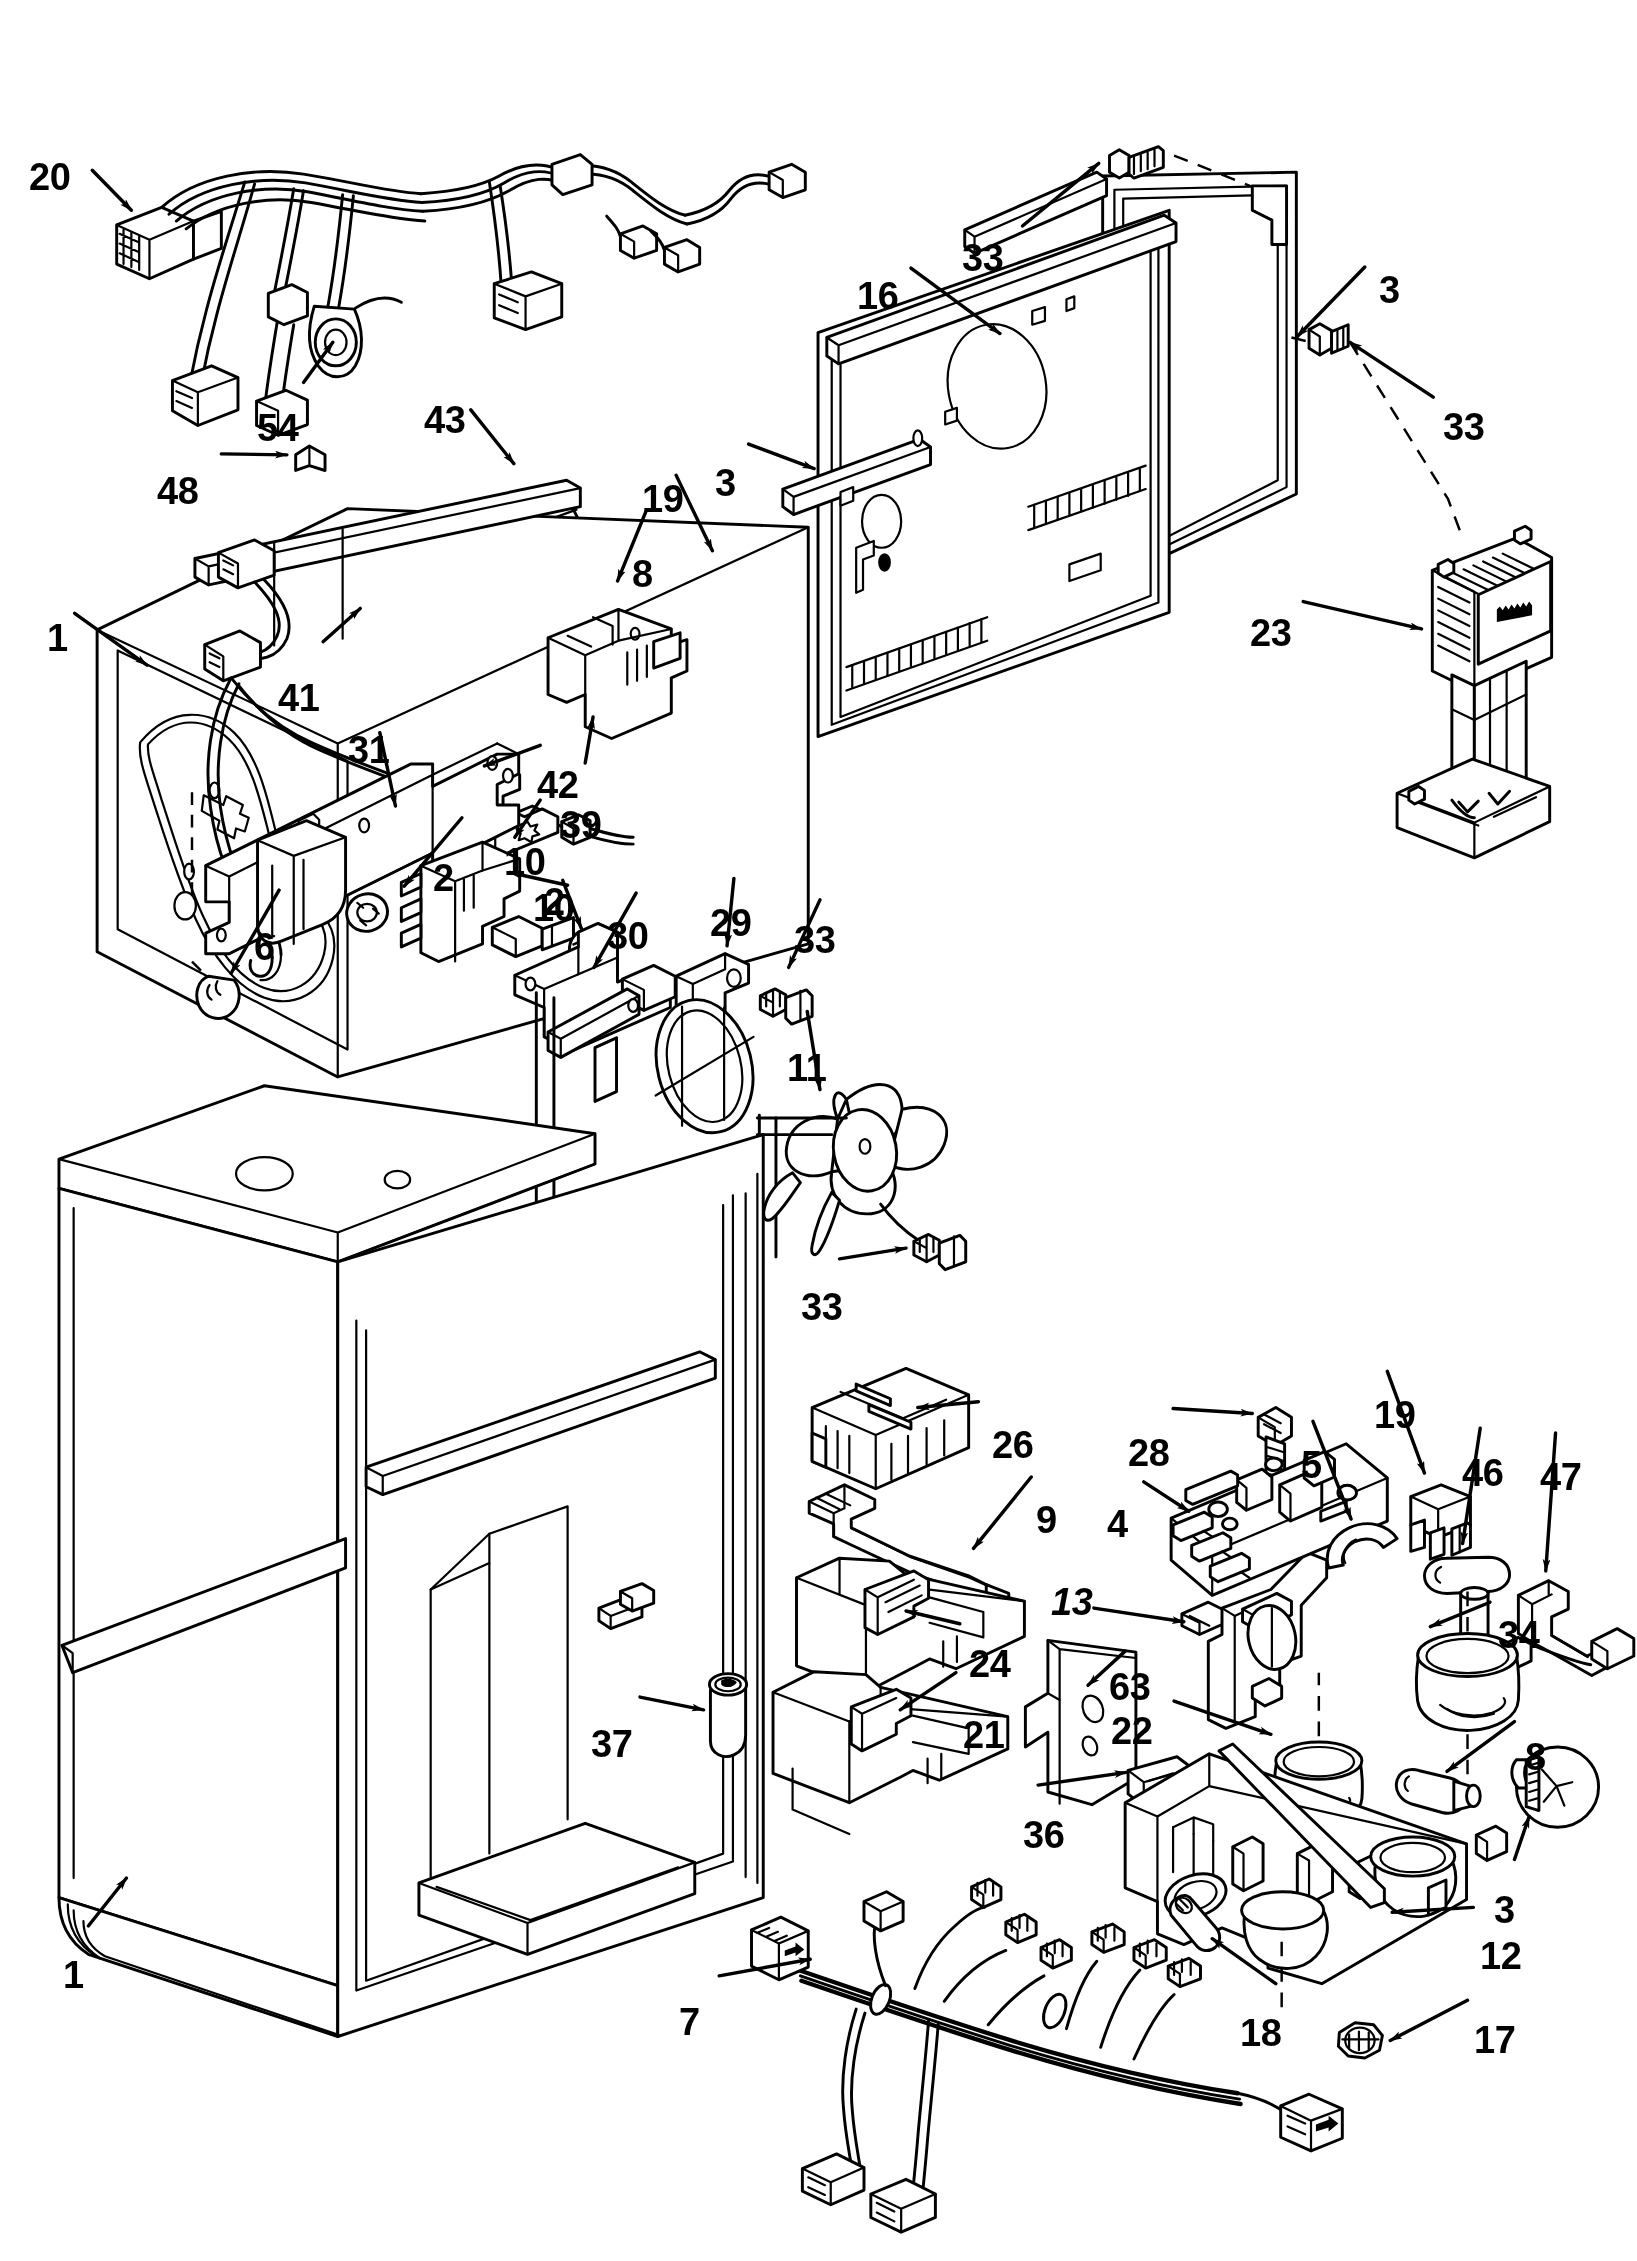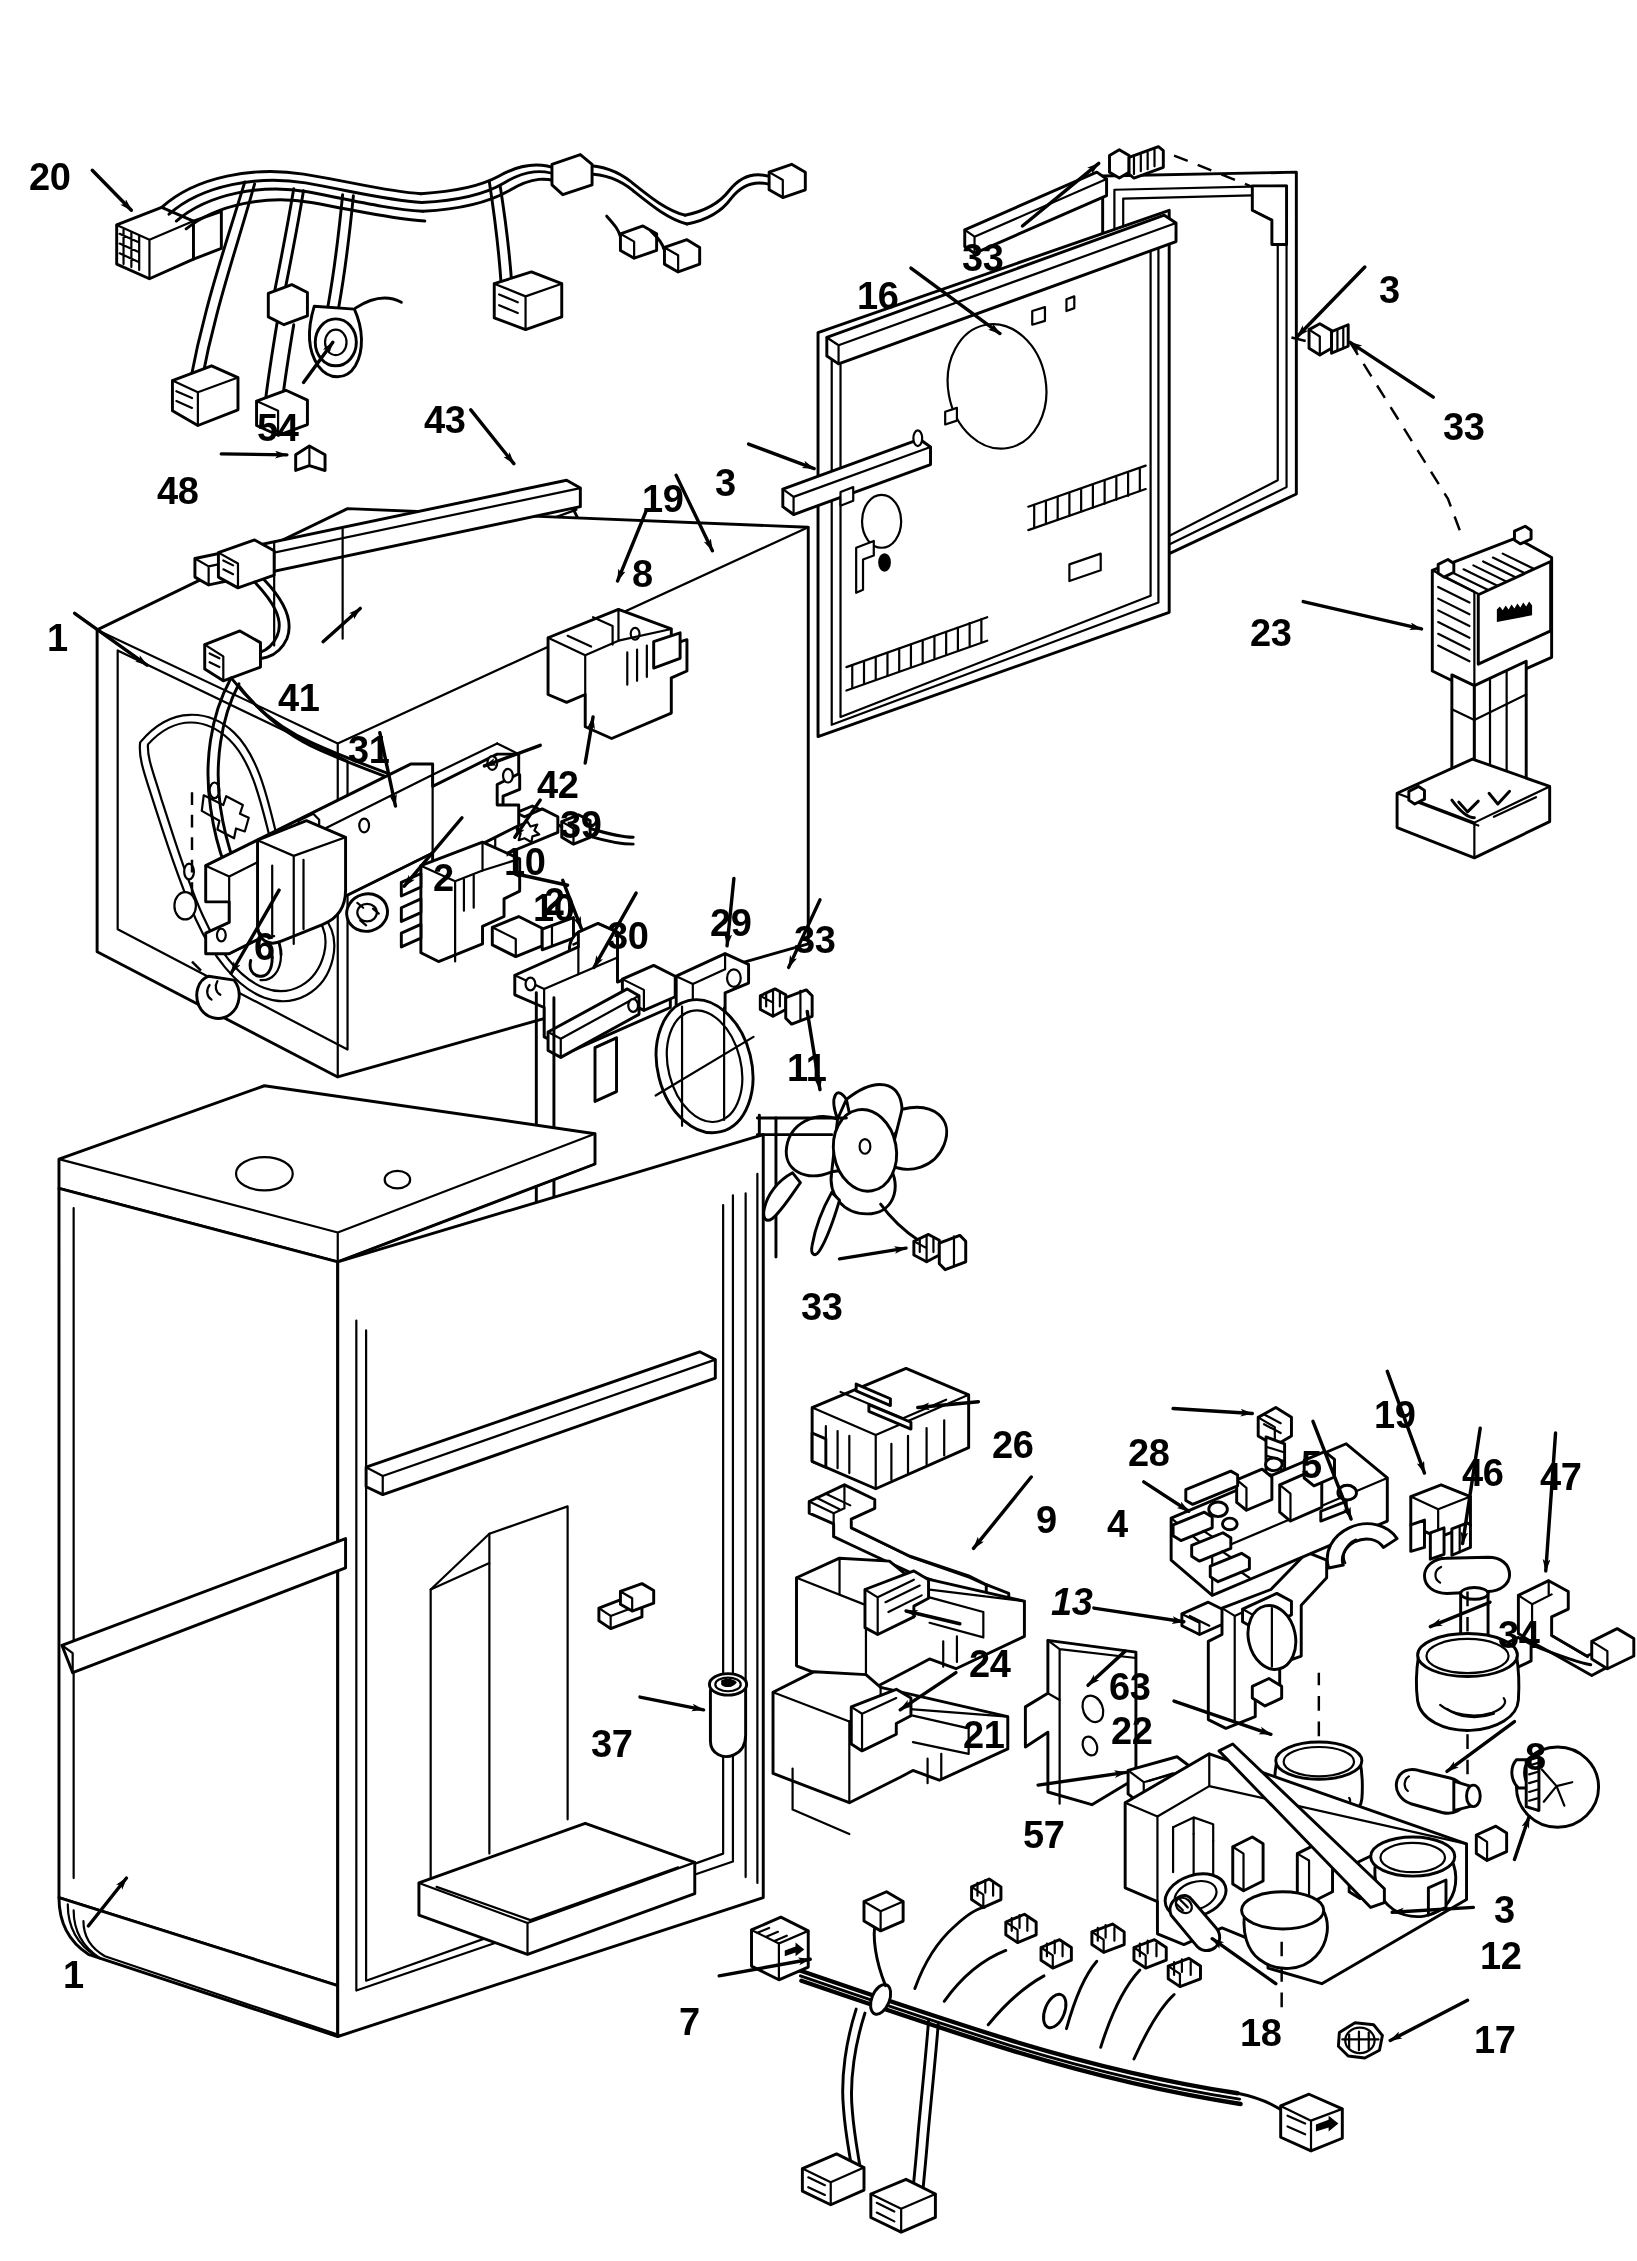--- a/index.html
+++ b/index.html
@@ -807,21 +807,21 @@
   <div class="callout c-lg" style="left:1374px;top:1359px;">19</div>
   <div class="callout c-lg" style="left:1462px;top:1417px;">46</div>
   <div class="callout c-lg" style="left:1540px;top:1421px;">47</div>
   <div class="callout c-lg" style="left:1107px;top:1468px;">4</div>
   <div class="callout c-lg" style="left:969px;top:1608px;">24</div>
   <div class="callout c-lg" style="left:1051px;top:1546px;font-style:italic;">13</div>
   <div class="callout c-lg" style="left:1109px;top:1631px;">63</div>
   <div class="callout c-lg" style="left:1111px;top:1675px;">22</div>
   <div class="callout c-lg" style="left:1498px;top:1579px;">34</div>
   <div class="callout c-lg" style="left:963px;top:1679px;">21</div>
-  <div class="callout c-lg" style="left:1023px;top:1779px;">57</div>
+  <div class="callout c-lg" style="left:1023px;top:1779px;">36</div>
   <div class="callout c-lg" style="left:1525px;top:1701px;">8</div>
   <div class="callout c-lg" style="left:1494px;top:1854px;">3</div>
   <div class="callout c-lg" style="left:1480px;top:1900px;">12</div>
   <div class="callout c-lg" style="left:1240px;top:1977px;">18</div>
   <div class="callout c-lg" style="left:1474px;top:1984px;">17</div>
   <div class="callout c-lg" style="left:679px;top:1966px;">7</div>
   <div class="callout c-lg" style="left:591px;top:1688px;">37</div>
   <div class="callout c-lg" style="left:63px; top:1919px;">1</div>
 
 </div>

